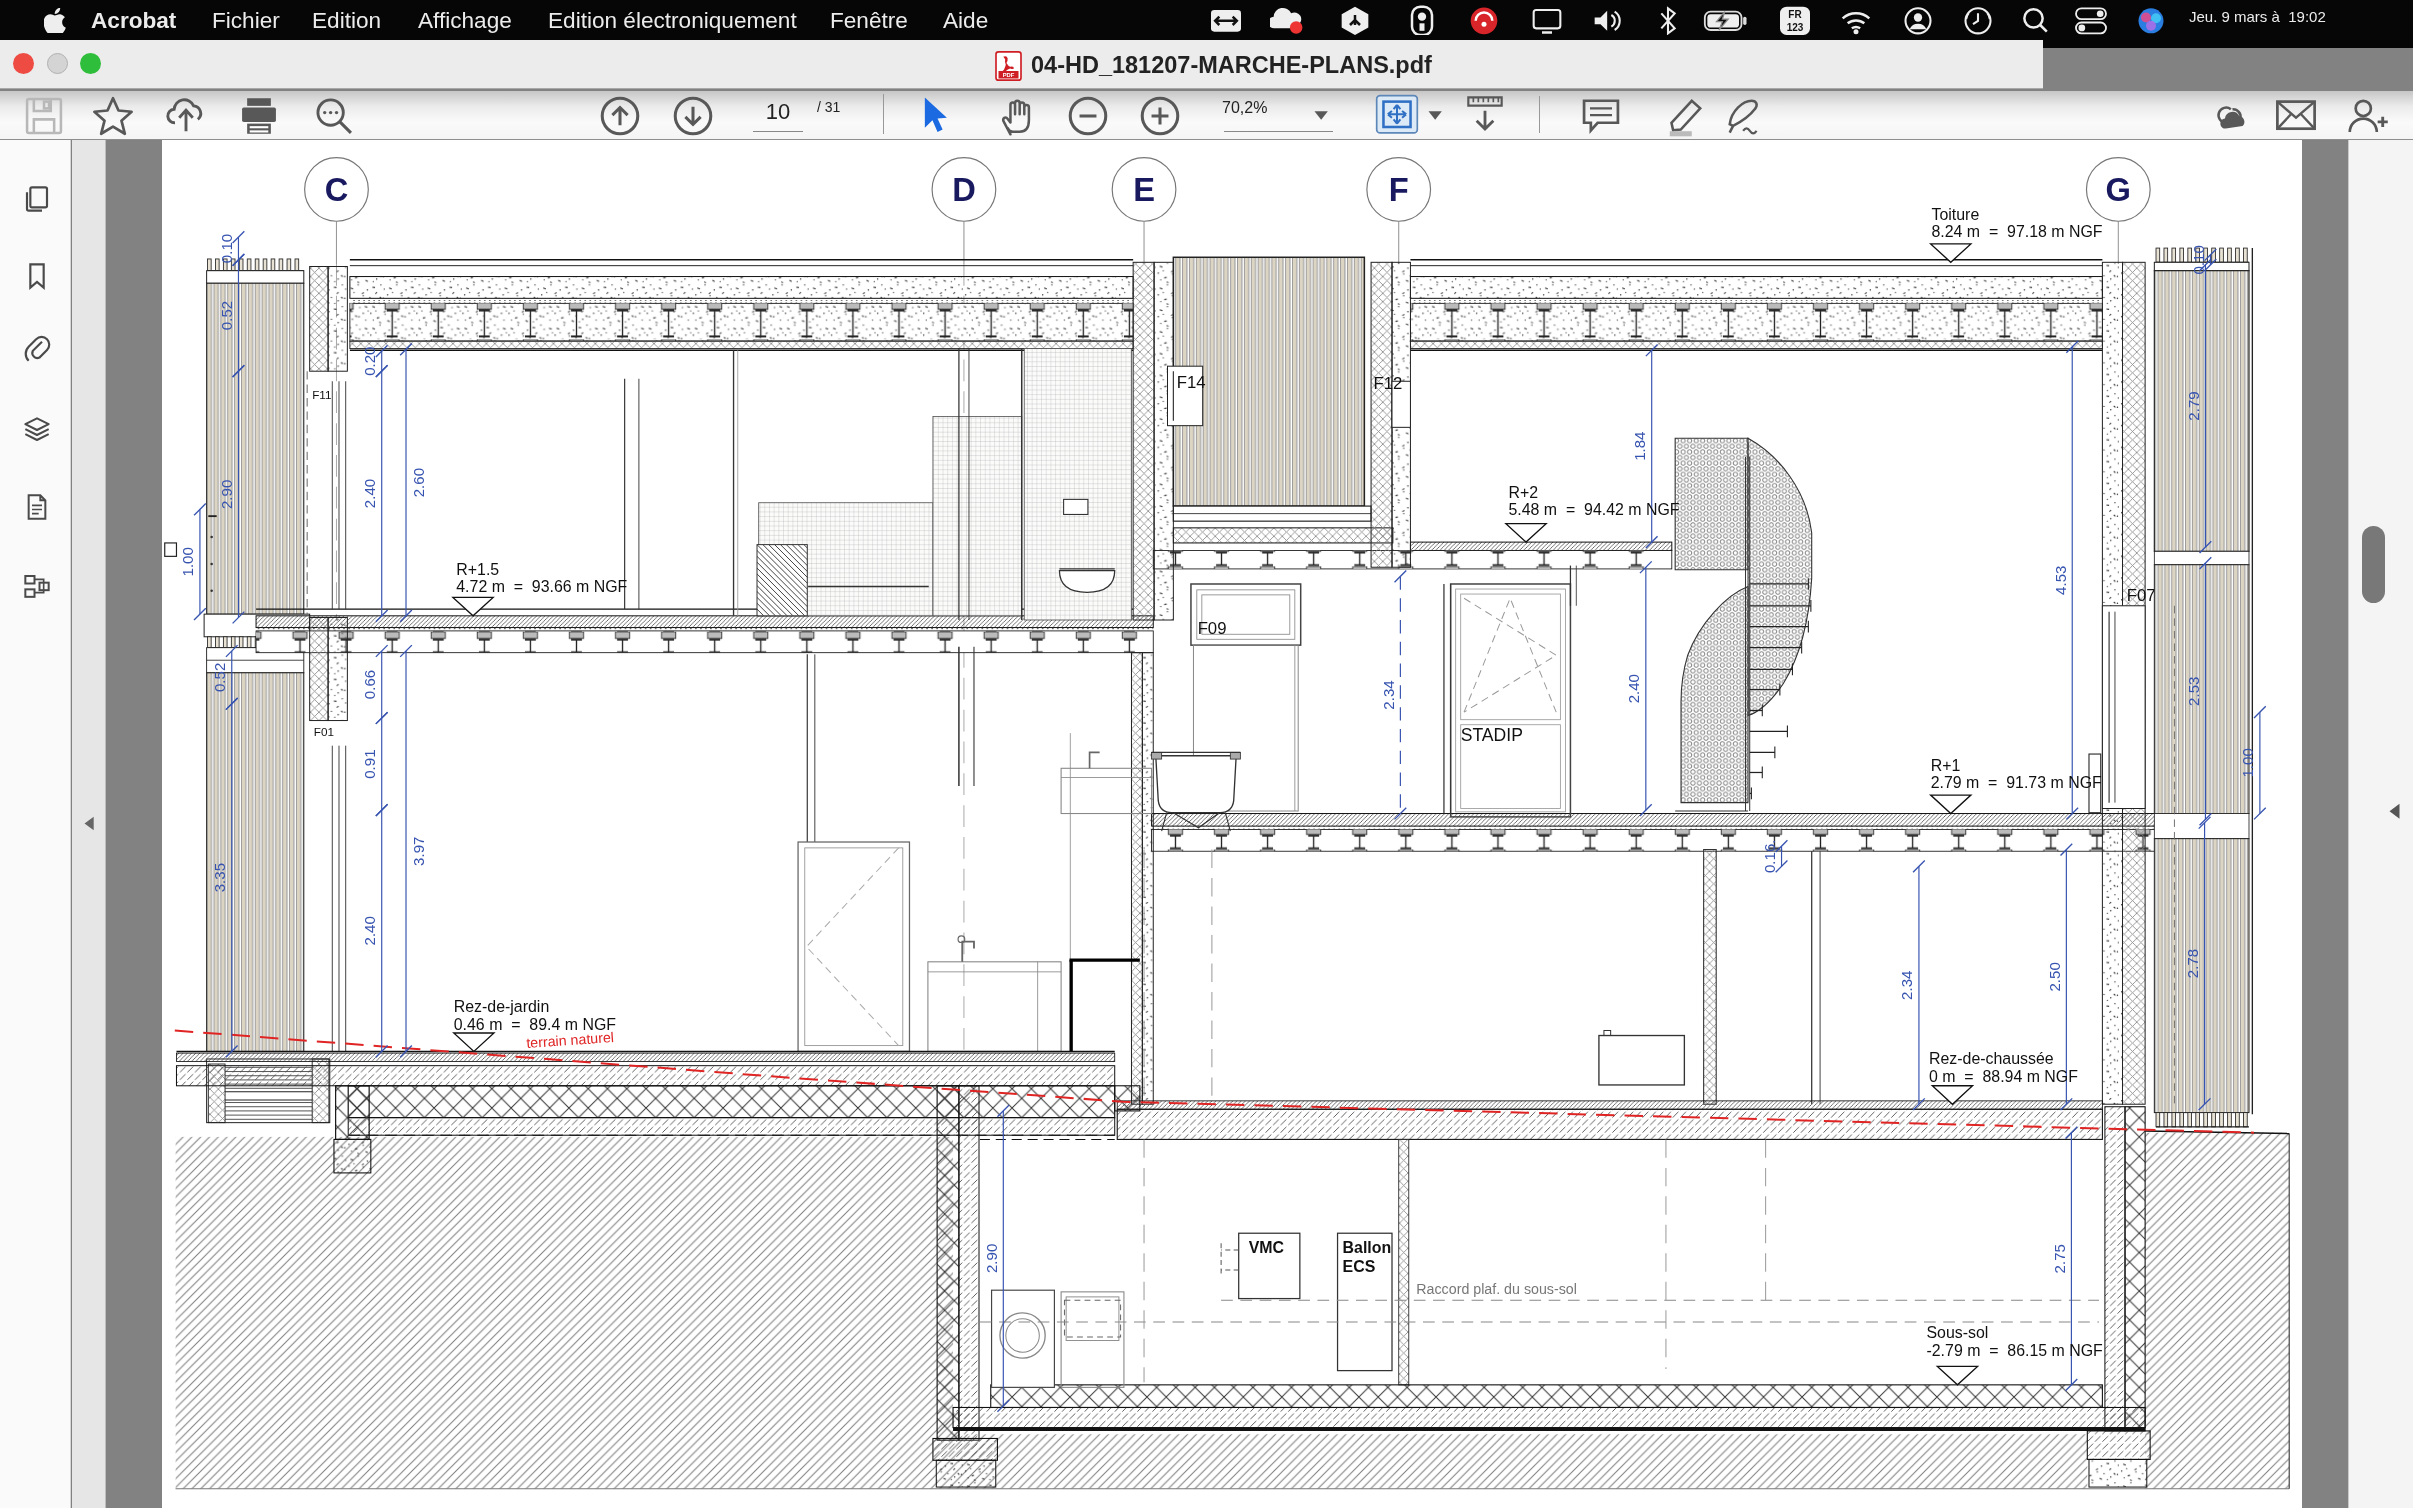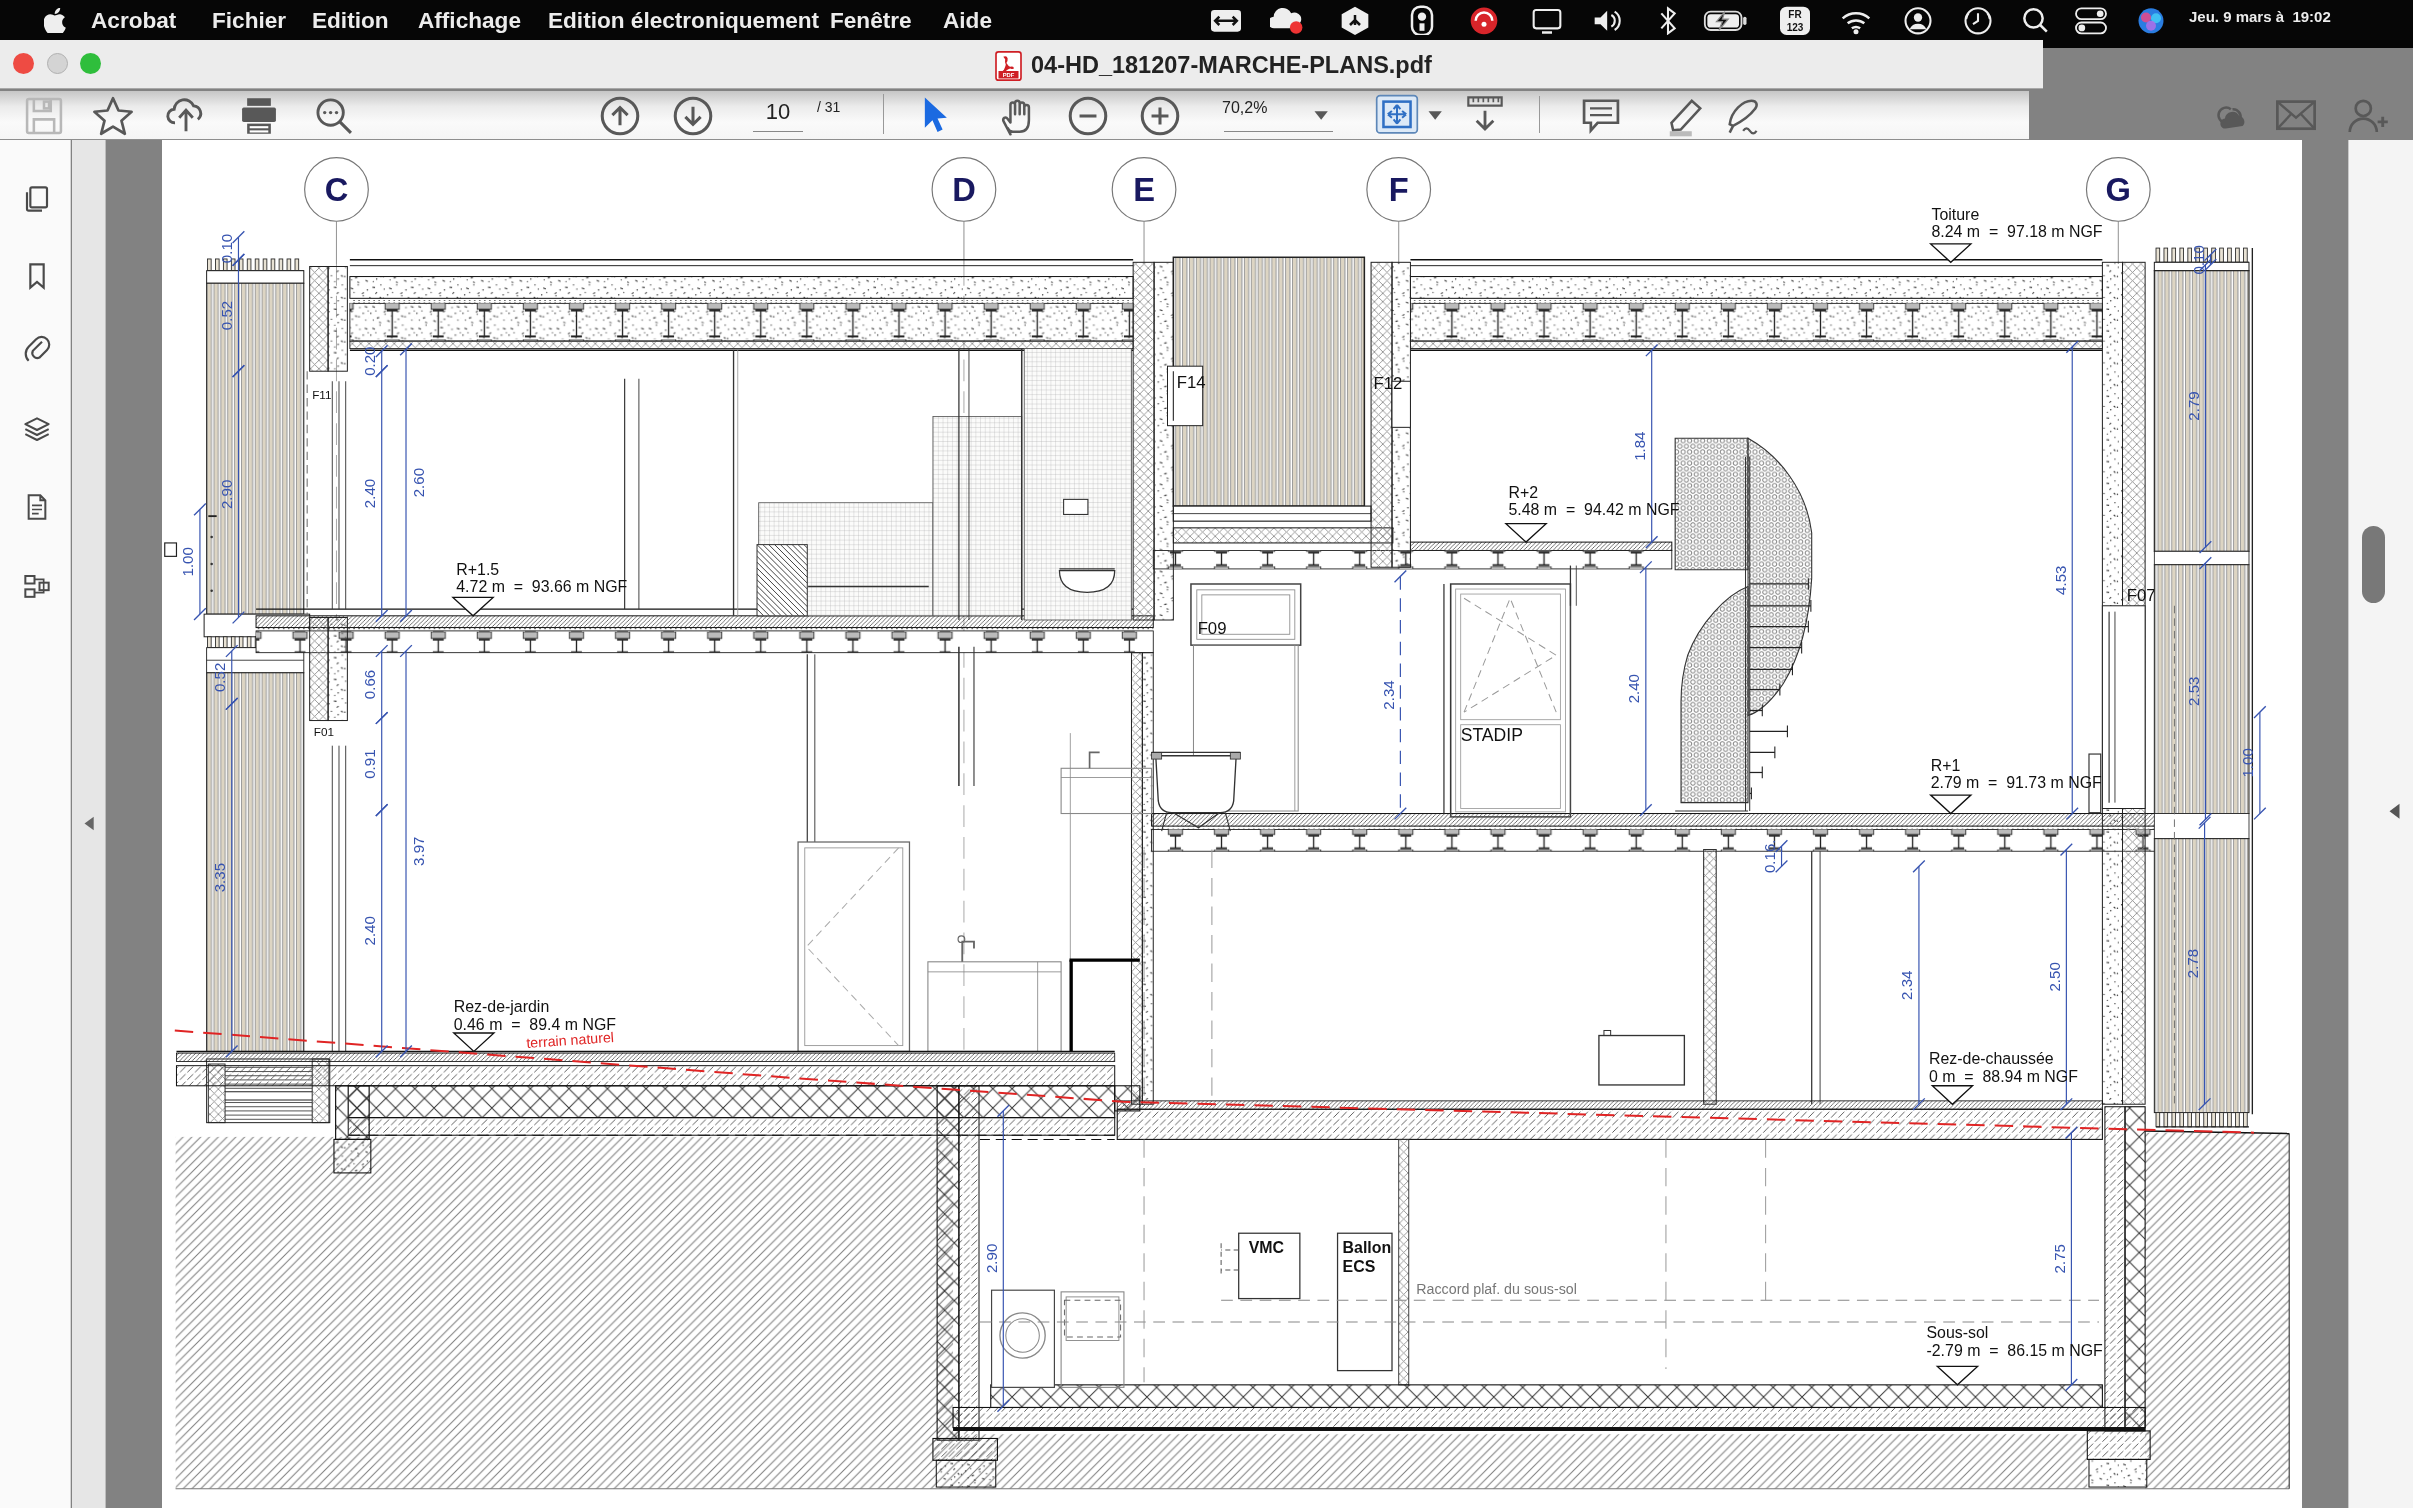--- a/index.html
+++ b/index.html
@@ -1,19 +1,19 @@
 <!DOCTYPE html>
 <html style="font-size:13.4px"><head><meta charset="utf-8">
 <style>
 * { margin:0; padding:0; box-sizing:border-box; }
 body { width:2413px; height:1508px; overflow:hidden; font-family:"Liberation Sans", sans-serif; position:relative; background:#828282; }
 .menubar { position:absolute; left:0; top:0; width:2413px; height:48px; background:#060606; color:#f2f2f2; }
-.menubar .mi { position:absolute; top:8.4px; font-size:22.6px; color:#ececec;font-weight:bold; }
+.menubar .mi { position:absolute; top:8.4px; font-size:22.6px; color:#ececec; }
 .titlebar { position:absolute; left:0; top:40px; width:2043px; height:49px; background:#ececec; border-bottom:0.8px solid #a8a8a8; }
-.toolbar { position:absolute; left:0; top:91px; width:2029px; height:49px; background:linear-gradient(180deg,#c6c6c6 0%,#ebebeb 32%,#fafafa 65%,#f5f5f5 100%); border-bottom:0.8px solid #8e8e8e; }
+.toolbar { position:absolute; left:0; top:91px; width:2413px; height:49px; background:linear-gradient(180deg,#c6c6c6 0%,#ebebeb 32%,#fafafa 65%,#f5f5f5 100%); border-bottom:0.8px solid #8e8e8e; }
 .tl { position:absolute; top:13.4px; width:21px; height:21px; border-radius:50%; }
 .sidebar { position:absolute; left:0; top:140px; width:71px; height:1368px; background:#fafafa; border-right:0.8px solid #d5d5d5; }
 .gutter { position:absolute; left:72px; top:140px; width:34px; height:1368px; background:#e6e6e6; border-right:0.8px solid #bdbdbd; }
 .scrollzone { position:absolute; left:2348px; top:140px; width:65px; height:1368px; background:#f4f4f4; border-left:0.8px solid #c9c9c9; }
 .thumb { position:absolute; left:2362px; top:526px; width:22.6px; height:77px; border-radius:11.7px; background:#787878; }
 .page { position:absolute; left:162px; top:140px; width:2140px; height:1368px; background:#ffffff; }
 svg text { white-space:pre; }
 </style></head>
 <body>
 <div class="menubar">

